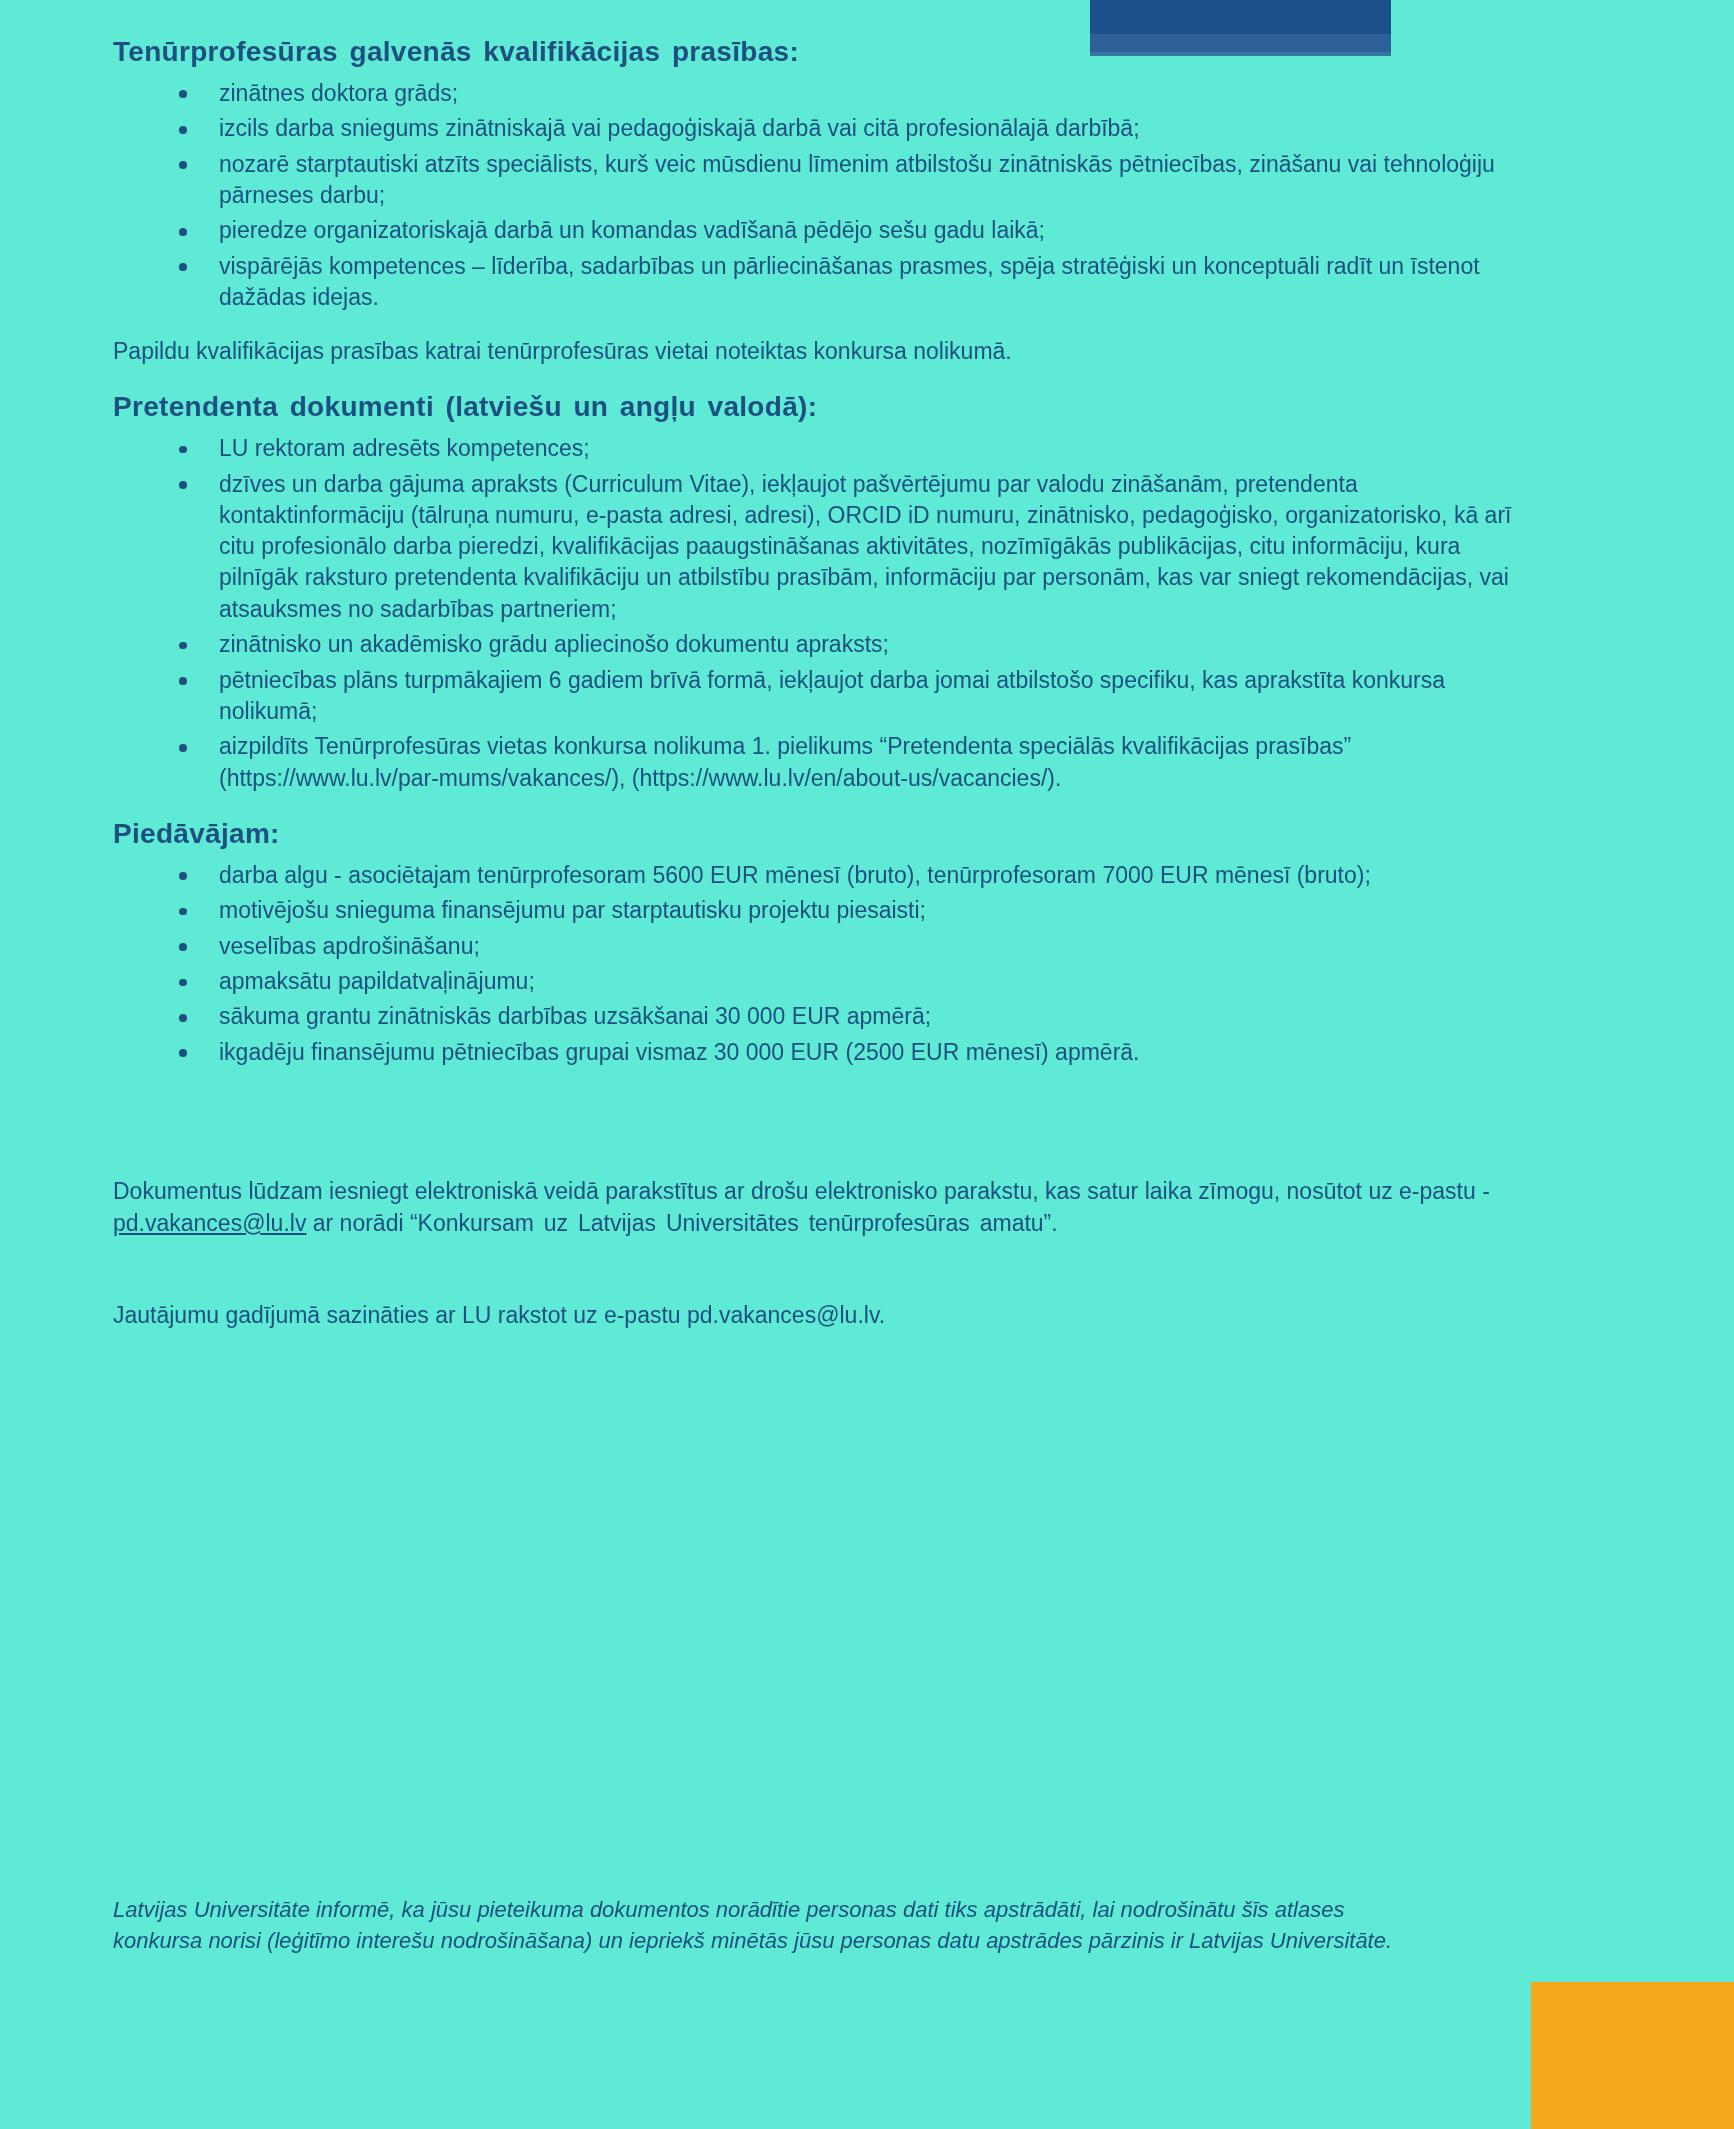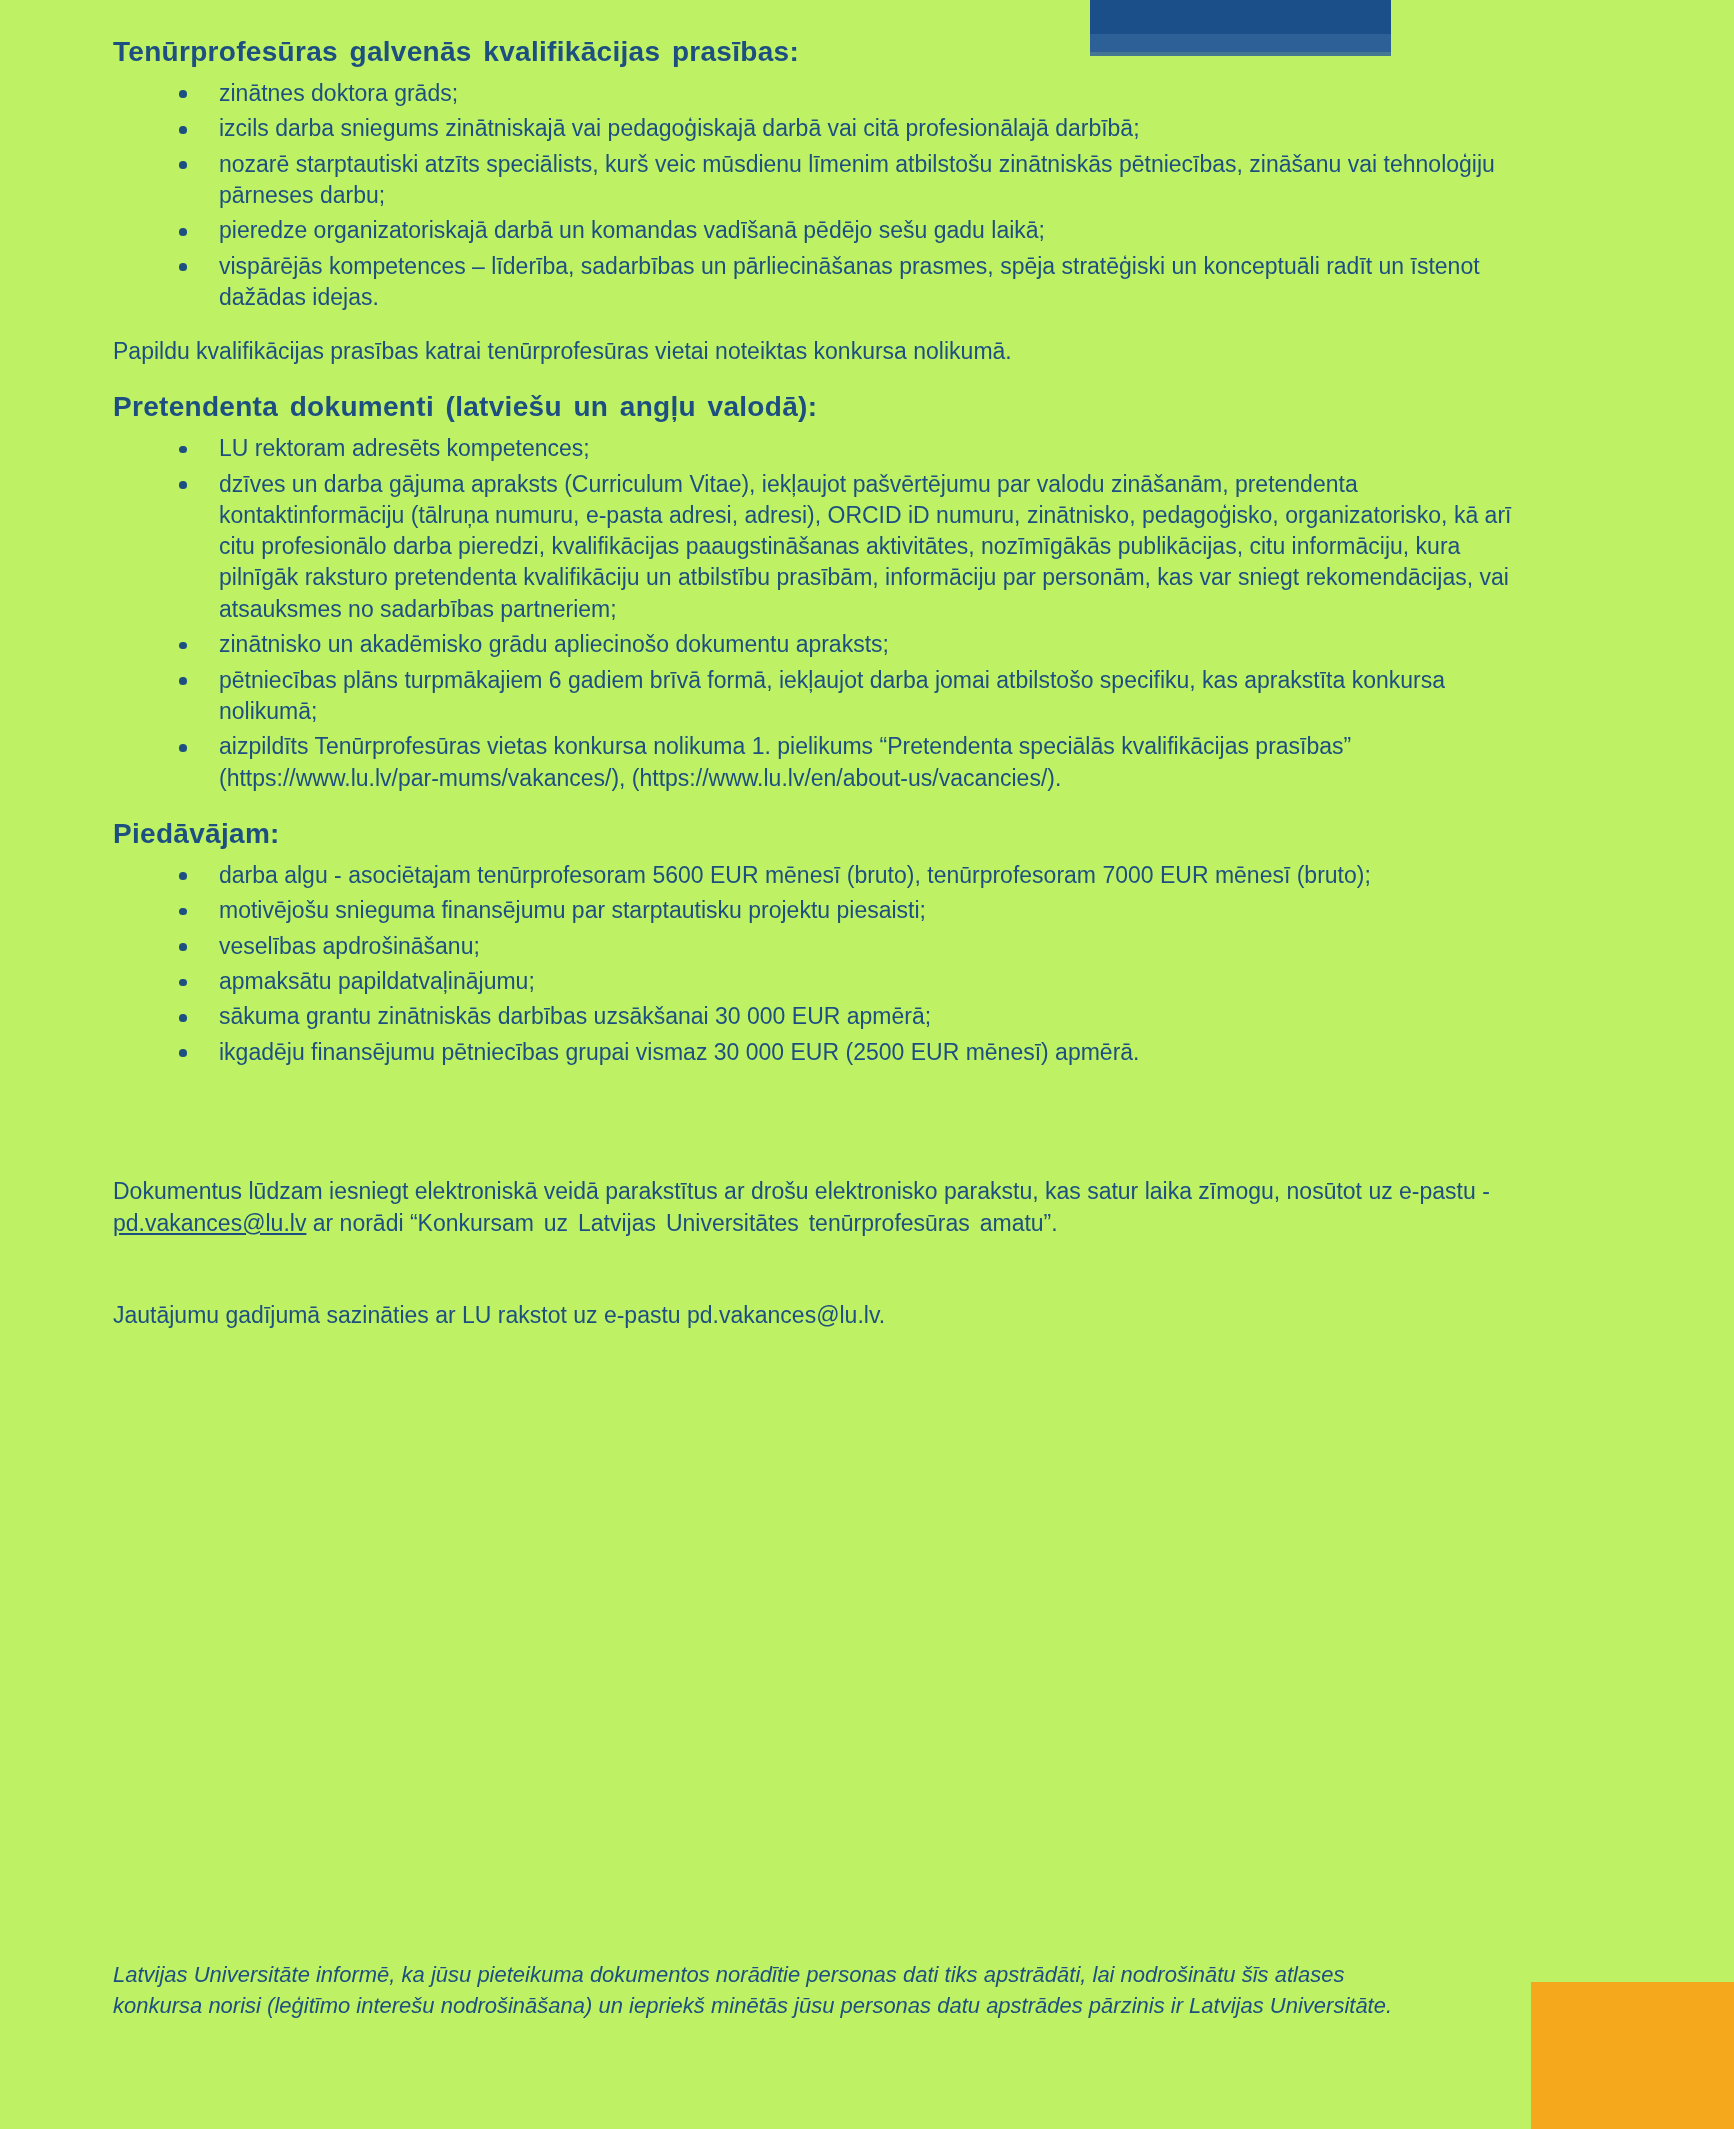--- a/index.html
+++ b/index.html
@@ -4,21 +4,21 @@
 <style>
   html, body {
     margin: 0;
     padding: 0;
     background: #ffffff;
   }
   .page {
     position: relative;
     width: 1734px;
     height: 2129px;
-    background: #bef264;
+    background: #5eead4;
     font-family: "Liberation Sans", sans-serif;
     color: #1d5080;
     overflow: hidden;
   }
 
   
   .deco-top {
     position: absolute;
     top: -28px;
     right: 343px;
@@ -108,21 +108,21 @@
     font-size: 22px;
     line-height: 1.42;
     font-style: italic;
     color: #1d5080;
     margin: 0;
     width: 1315px;
   }
   .footer-block {
     position: absolute;
     left: 113px;
-    top: 1959px;
+    top: 1894px;
     width: 1329px;
   }
 </style>
 </head>
 <body>
 
 <div class="page">
 
   <div class="deco-top"></div>
   <div class="deco-top-shadow"></div>

